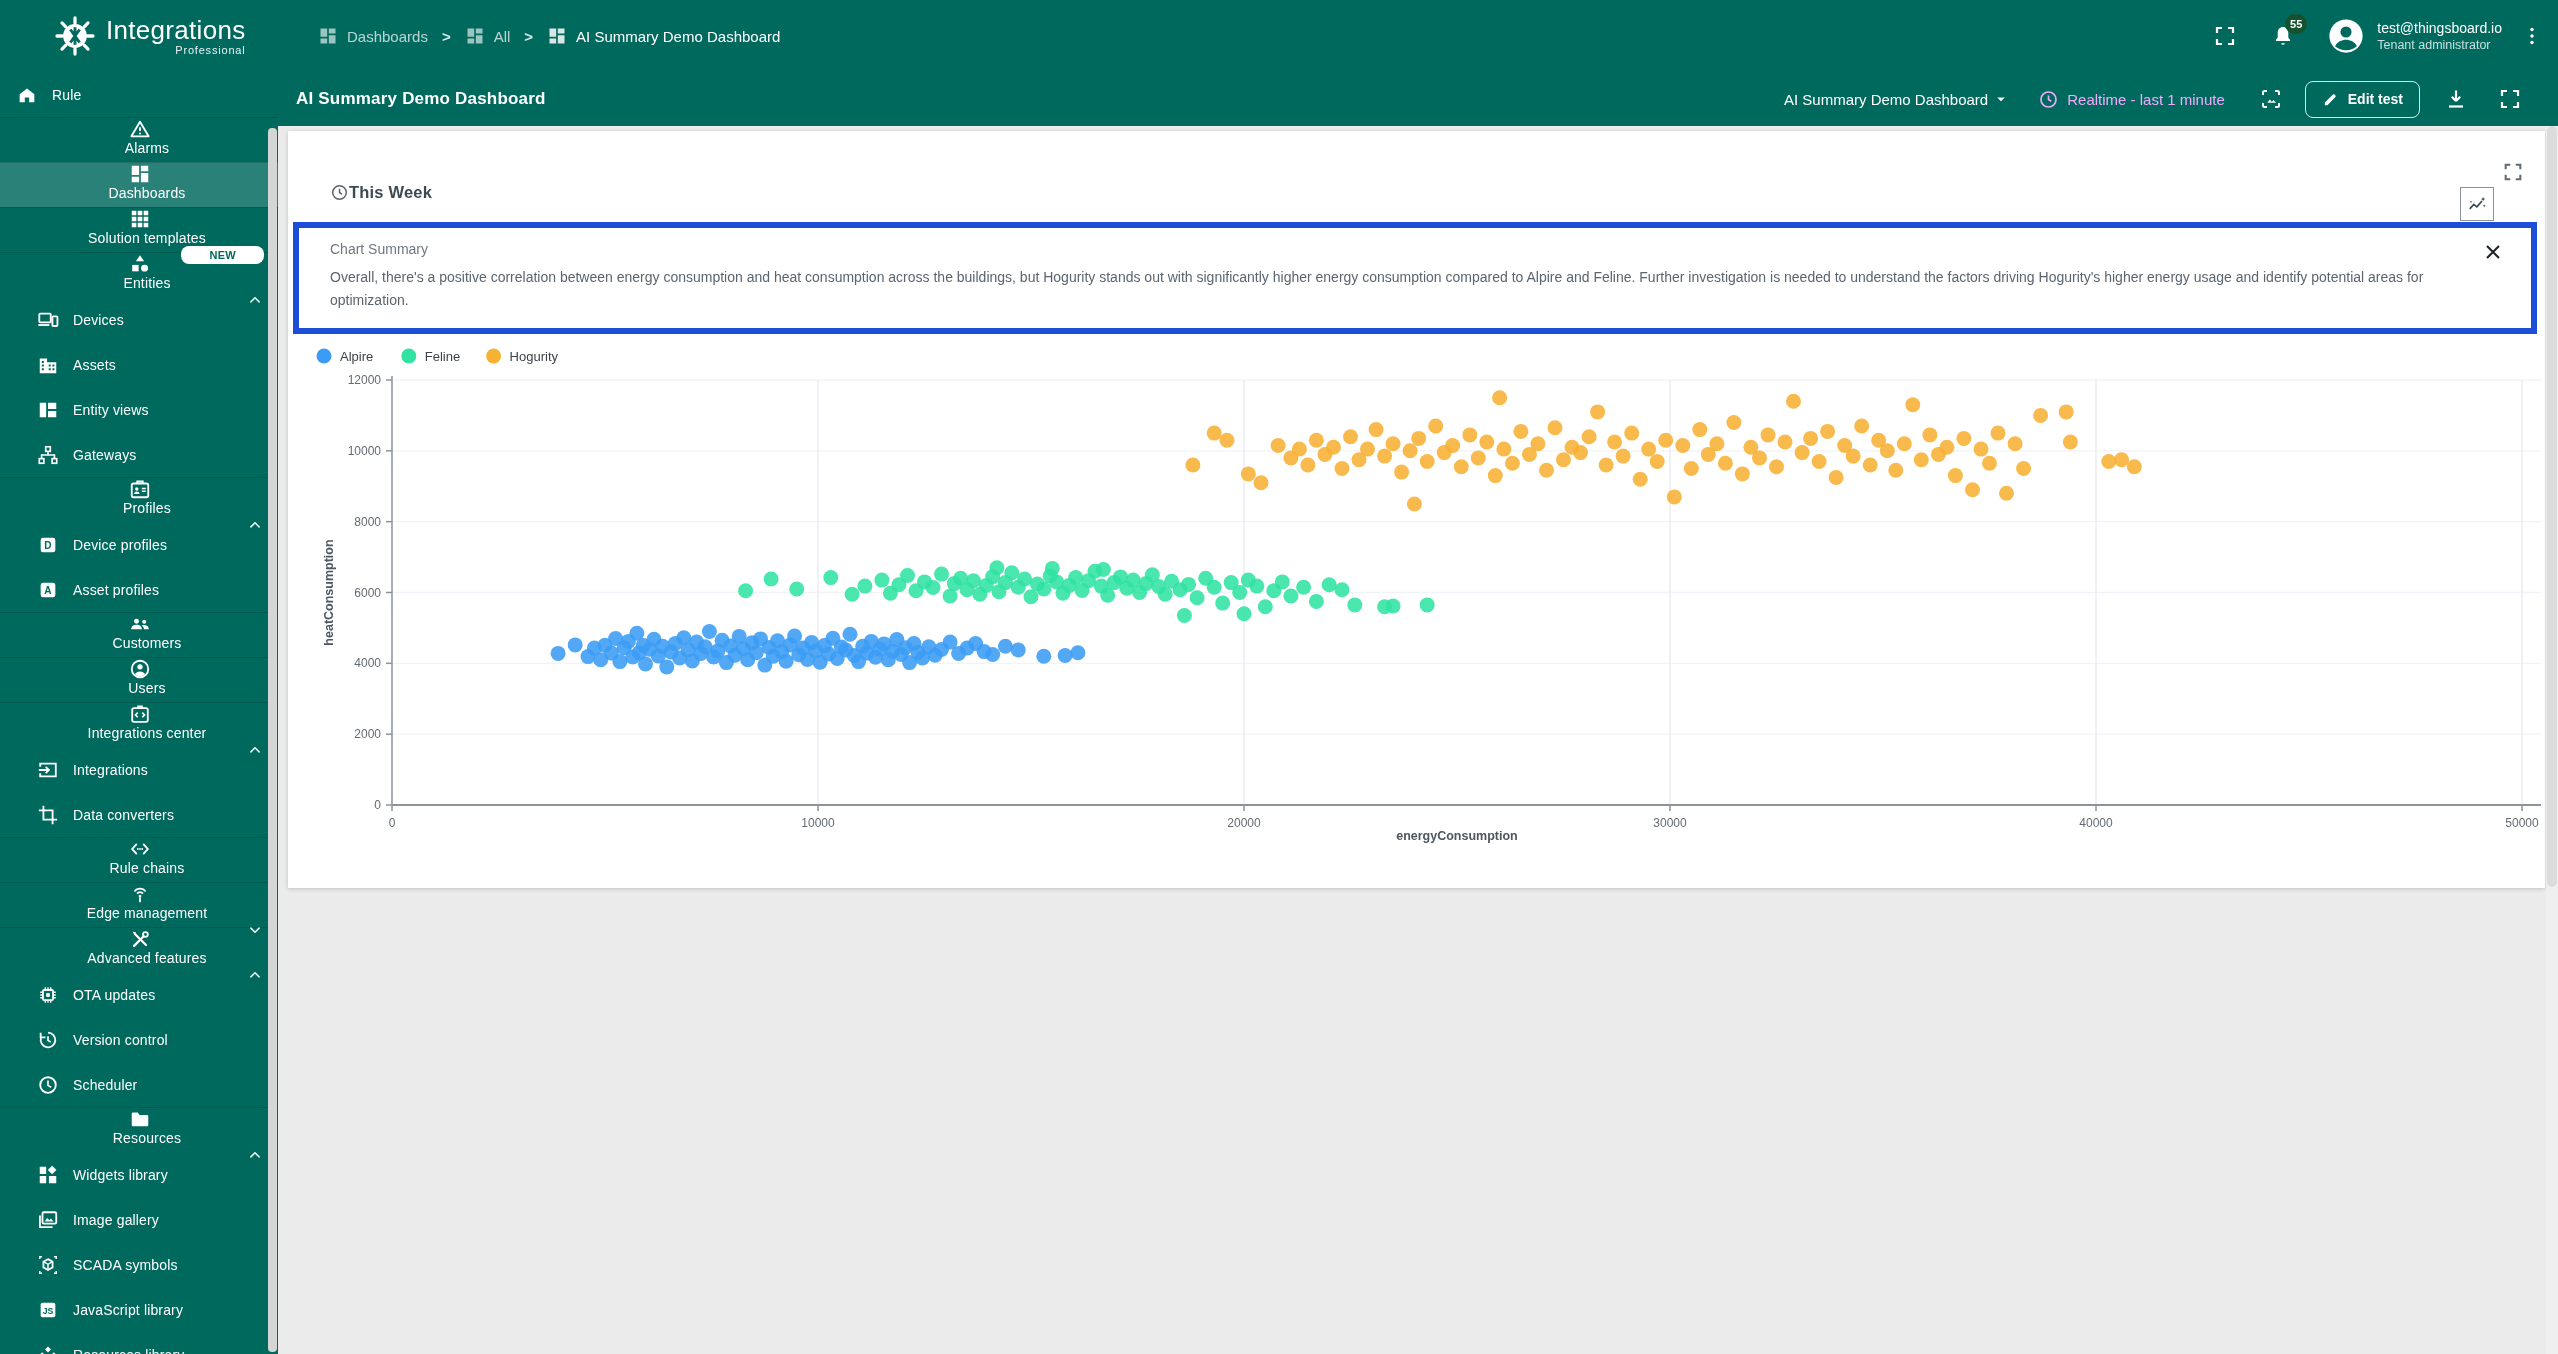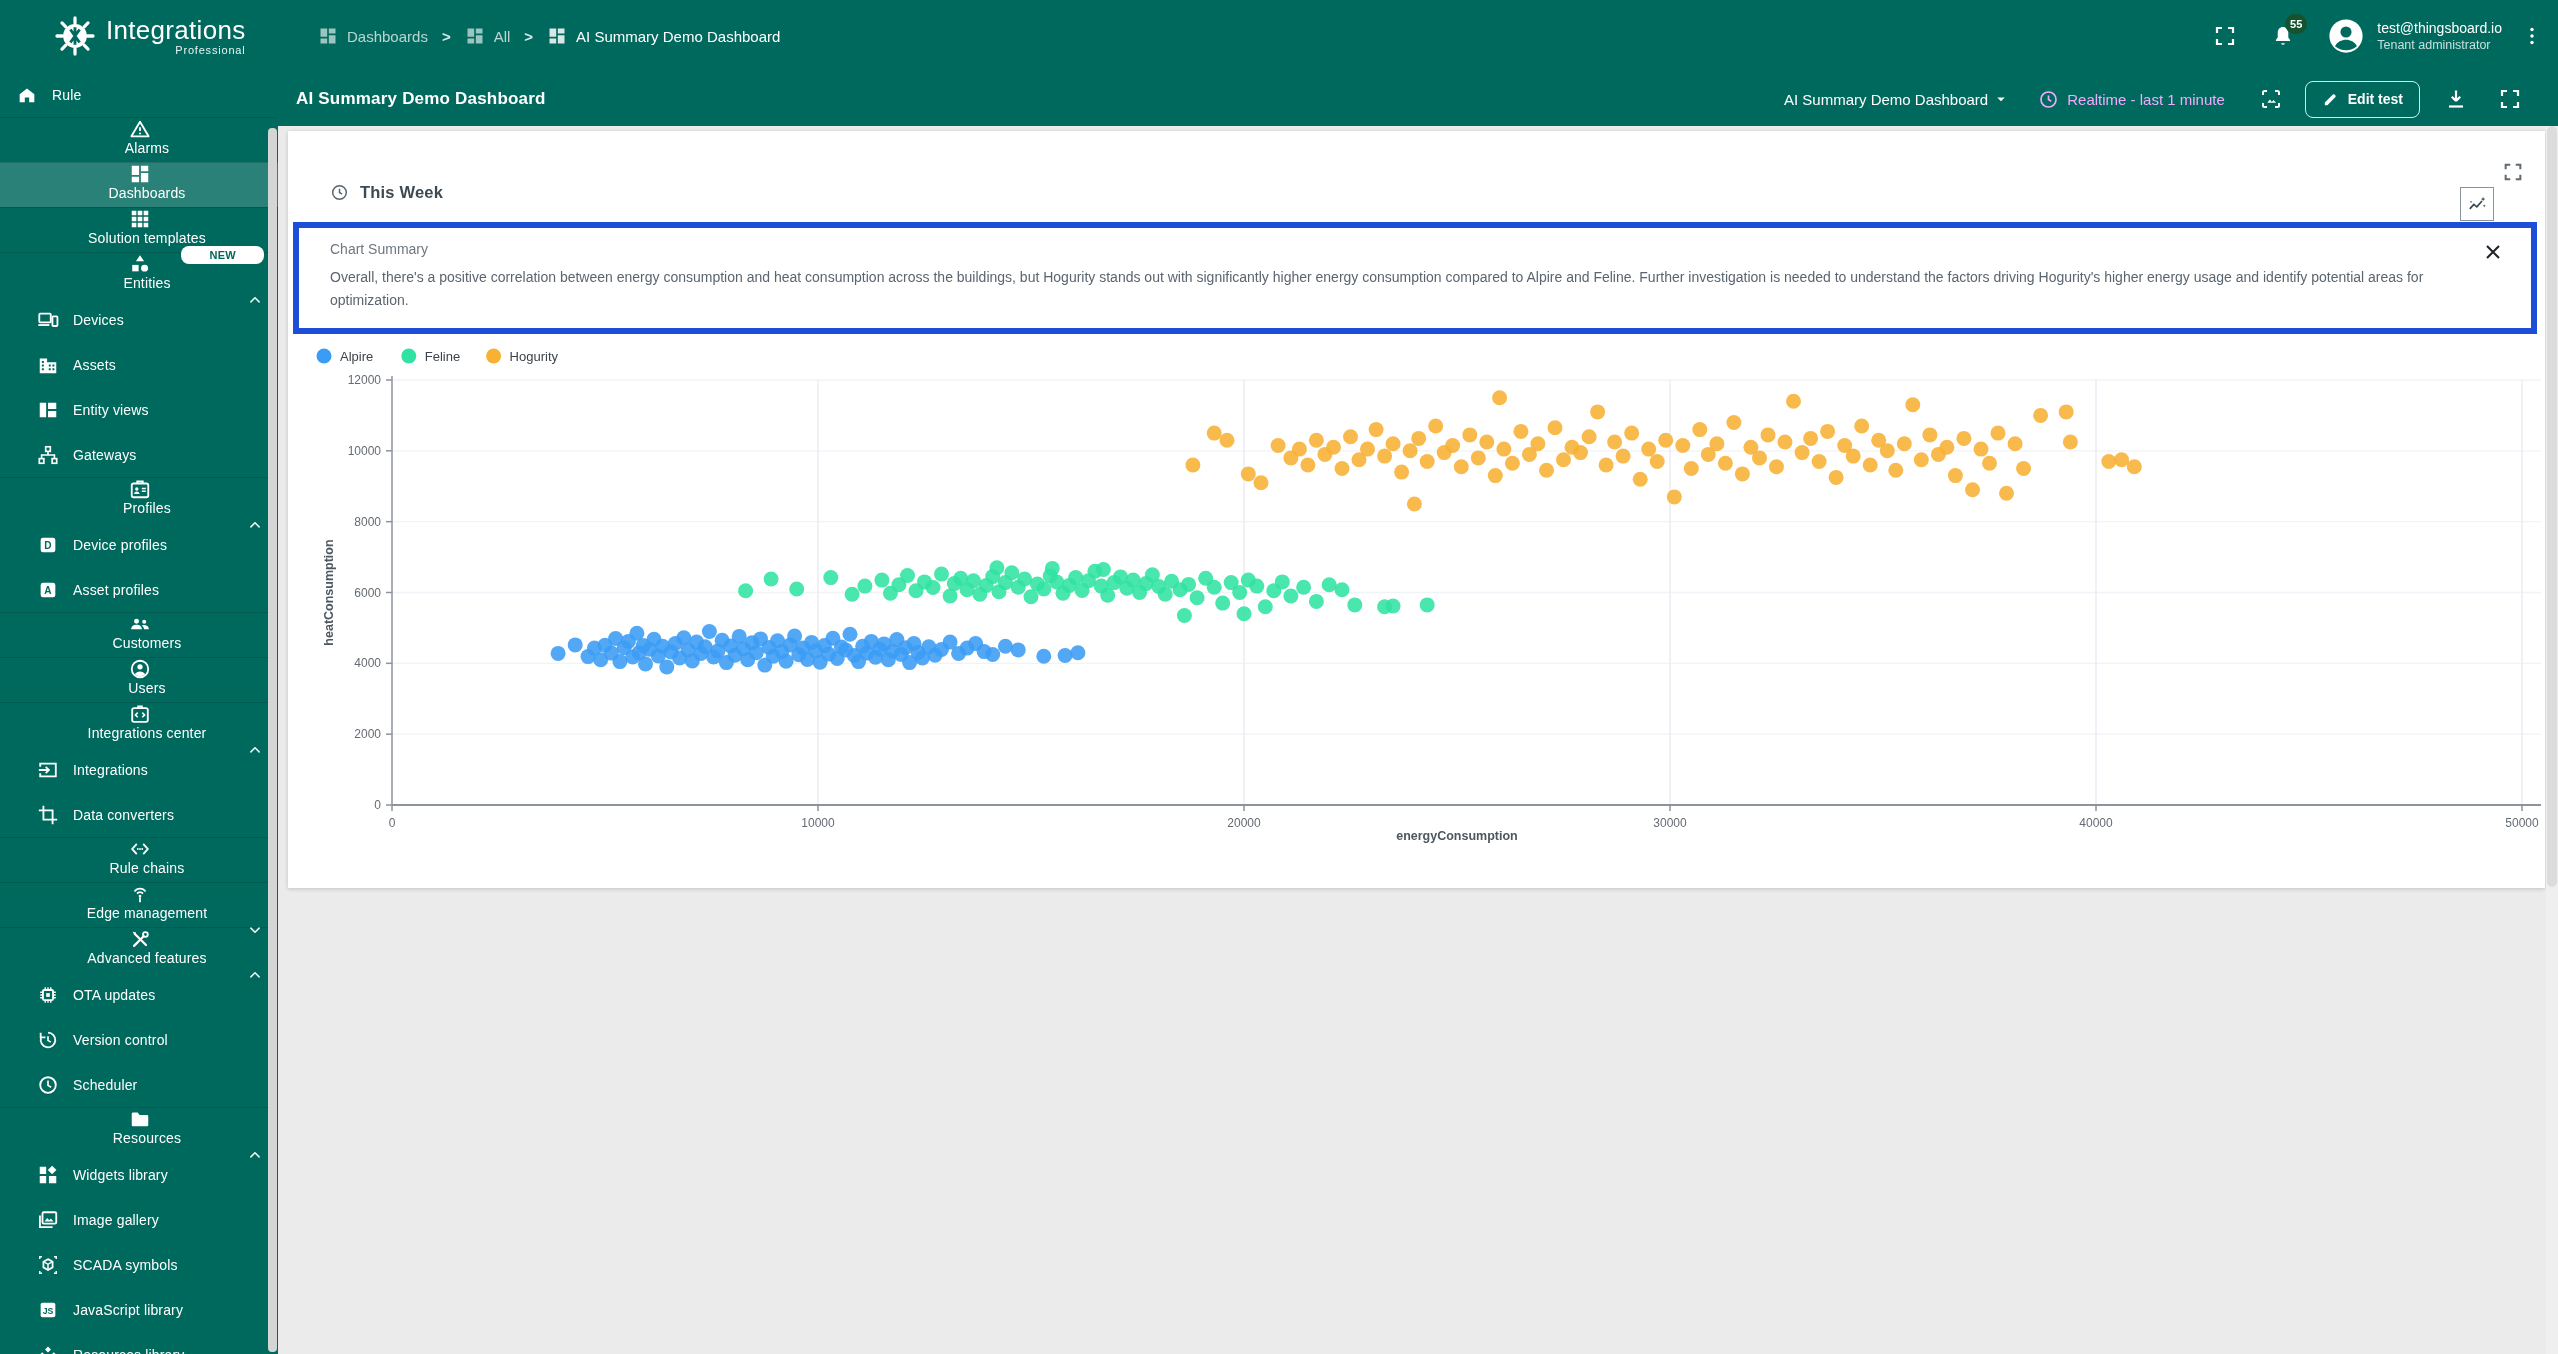--- a/index.html
+++ b/index.html
@@ -59,21 +59,21 @@
   .nav-item .chev{margin-left:auto;width:18px;height:18px;opacity:.95;}
   .navbadge{margin-left:auto;background:#fff;color:var(--teal);font-size:11px;font-weight:700;border-radius:8px;padding:3px 28px;letter-spacing:.3px;}
   .icon svg,.chev svg{width:100%;height:100%;display:block;}
   .sidebar-scrollbar{position:absolute;top:56px;right:1px;width:9px;bottom:2px;background:#d4d6d5;border-radius:4px;}
 
   
   .page{position:absolute;top:126px;left:278px;right:0;bottom:0;background:#ebebeb;}
   .card{position:absolute;left:10px;top:5px;width:2257px;height:757px;background:#fff;box-shadow:0 1px 4px rgba(0,0,0,.18);overflow:hidden;}
   .wfs{position:absolute;top:30px;right:21px;width:22px;height:22px;color:#5f6a72;cursor:pointer;z-index:5;}
   .wfs .icon{width:22px;height:22px;display:block;}
-  .wtitle{position:absolute;top:52px;left:42px;display:flex;align-items:center;gap:11px;z-index:5;}
+  .wtitle{position:absolute;top:52px;left:42px;display:flex;align-items:center;z-index:5;}
   .wtitle .icon{width:19px;height:19px;color:#5a656e;}
   .wtitle .txt{font-size:16.5px;font-weight:700;color:#3d4a54;letter-spacing:.2px;}
   .aibtn{position:absolute;top:56px;right:51px;width:34px;height:34px;border:1px solid #8d9499;background:#fff;display:flex;align-items:center;justify-content:center;color:#37474f;cursor:pointer;z-index:6;}
   .aibtn .icon{width:21px;height:21px;}
   .summary{position:absolute;left:5px;top:91px;width:2244px;height:112px;background:#fff;border:6px solid #1d4ed8;padding:13px 54px 12px 31px;z-index:5;}
   .sum-label{font-size:14px;color:#6e7780;margin-bottom:9px;}
   .sum-text{font-size:14px;color:#5b656f;line-height:23px;max-width:2112px;}
   .close{position:absolute;top:12px;right:26px;width:24px;height:24px;color:#1f2428;cursor:pointer;}
   .close .icon{width:24px;height:24px;display:block;}
   #chart-svg{position:absolute;left:0;top:0;z-index:1;}

